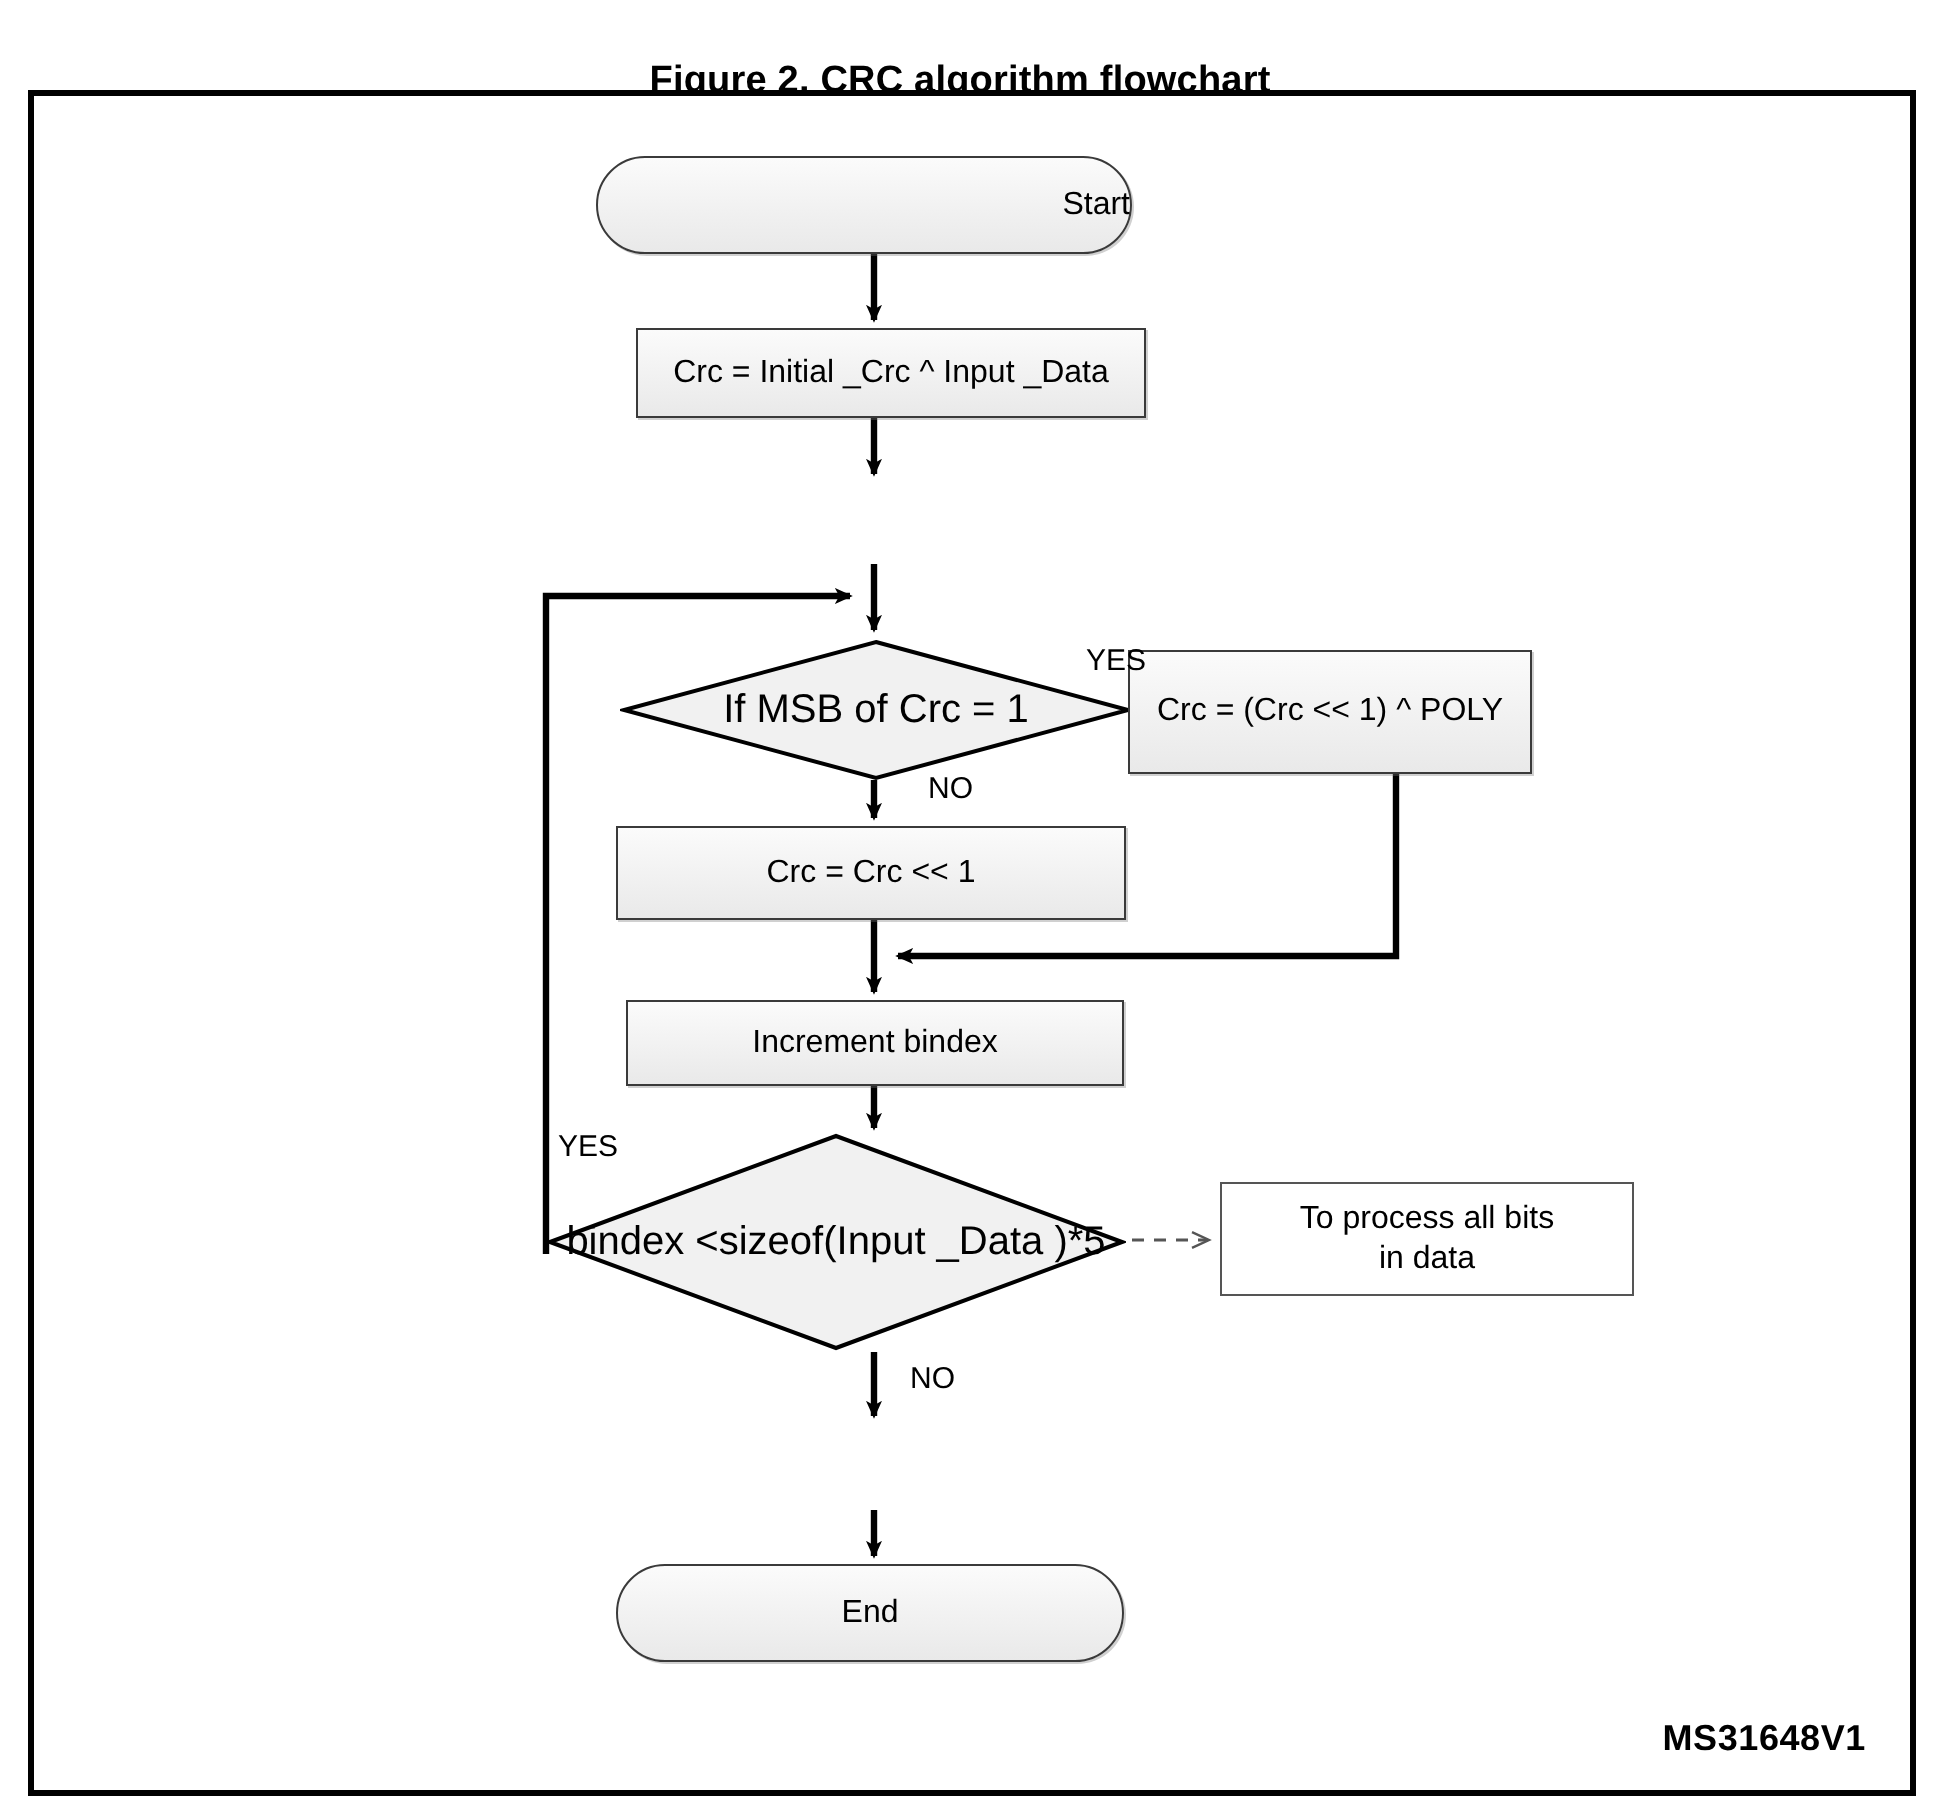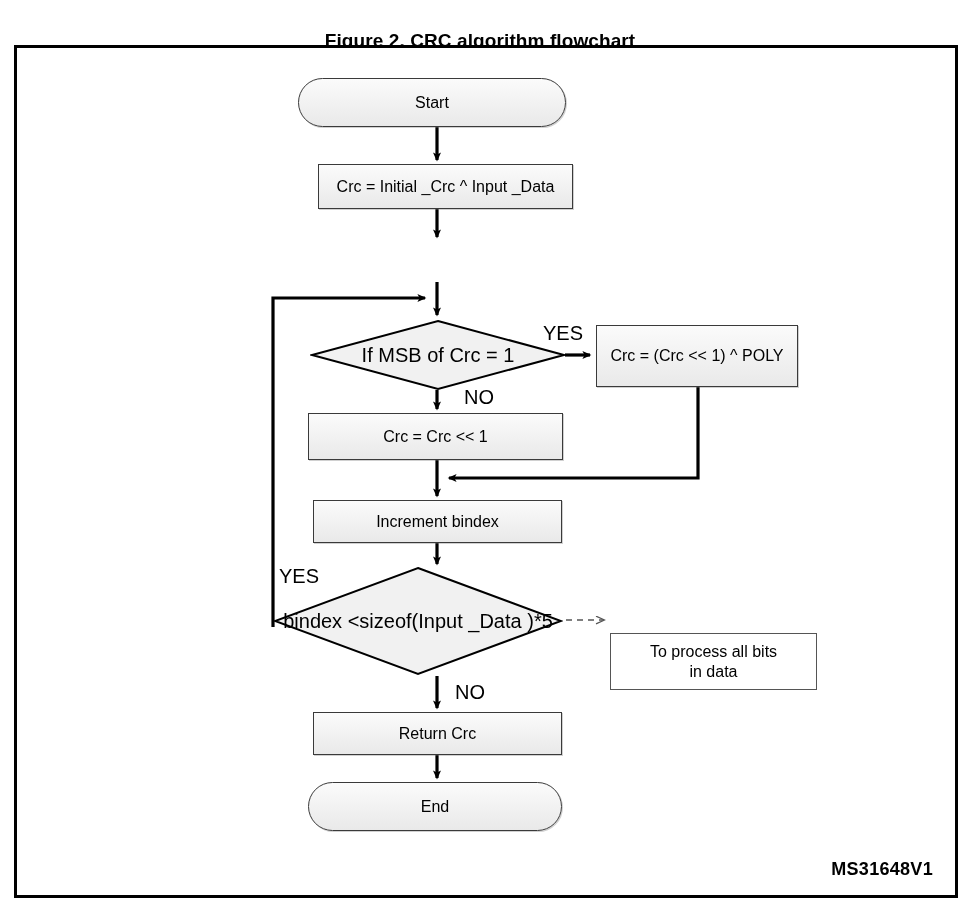--- a/index.html
+++ b/index.html
@@ -89,21 +89,21 @@
     align-items: center;
     justify-content: center;
     text-align: center;
     font-size: 20px;
     color: #000;
     line-height: 1.3;
     white-space: pre-line;
   }
   .edge-label {
     position: absolute;
-    font-size: 20px;
+    font-size: 15px;
     color: #000;
     white-space: nowrap;
   }
   #figure-id {
     position: absolute;
     right: 40px;
     bottom: 28px;
     font-size: 18px;
     font-weight: bold;
     color: #000;
@@ -150,37 +150,37 @@
       <line x1="437" y1="676" x2="437" y2="708" marker-end="url(#arrow-solid)"></line>
 
       <path d="M273,627 L273,298 L425,298" marker-end="url(#arrow-solid)"></path>
 
       <line x1="437" y1="755" x2="437" y2="778" marker-end="url(#arrow-solid)"></line>
     </g>
 
     <line x1="566" y1="620" x2="604" y2="620" stroke="#555" stroke-width="1.6" stroke-dasharray="6 5" fill="none" marker-end="url(#arrow-open)"></line>
   </svg>
 
-  <div class="node terminator" style="left:298px; top:78px; width:268px; height:49px;">
+  <div class="node terminator" style="left:298px; top:78px; width:268px; height:49px;justify-content:flex-end;">
     <span>Start</span>
   </div>
 
   <div class="node" style="left:318px; top:164px; width:255px; height:45px;">
     <span>Crc = Initial _Crc ^ Input _Data</span>
   </div>
 
 
   <div class="diamond-wrap" style="left:310px; top:319px; width:256px; height:72px;">
     <svg width="256" height="72" viewBox="0 0 256 72">
       <polygon points="128,2 254,36 128,70 2,36" fill="#f1f1f1" stroke="#000" stroke-width="2"></polygon>
     </svg>
     <div class="diamond-label">If MSB of Crc = 1</div>
   </div>
 
-  <div class="node" style="left:596px; top:325px; width:202px; height:62px;">
+  <div class="node" style="left:564px; top:325px; width:202px; height:62px;">
     <span>Crc = (Crc &lt;&lt; 1) ^ POLY</span>
   </div>
 
   <div class="node" style="left:308px; top:413px; width:255px; height:47px;">
     <span>Crc = Crc &lt;&lt; 1</span>
   </div>
 
   <div class="node" style="left:313px; top:500px; width:249px; height:43px;">
     <span>Increment bindex</span>
   </div>
@@ -188,28 +188,25 @@
   <div class="diamond-wrap" style="left:273px; top:566px; width:290px; height:110px;">
     <svg width="290" height="110" viewBox="0 0 290 110">
       <polygon points="145,2 288,55 145,108 2,55" fill="#f1f1f1" stroke="#000" stroke-width="2"></polygon>
     </svg>
     <div class="diamond-label" style="flex-direction:row;">
       <span>bindex &lt;</span>
       <span>sizeof(Input _Data )*5</span>
     </div>
   </div>
 
-  <div class="node plain-box" style="left:610px; top:591px; width:207px; height:57px; flex-direction:column;margin-top:42px;">
+  <div class="node plain-box" style="left:610px; top:591px; width:207px; height:57px; flex-direction:column;">
     <span>To process all bits</span>
     <span>in data</span>
   </div>
 
-  <div class="node" style="left:313px; top:712px; width:249px; height:43px;">
-    <span>Return Crc</span>
-  </div>
 
   <div class="node terminator" style="left:308px; top:782px; width:254px; height:49px;">
     <span>End</span>
   </div>
 
   <div class="edge-label" style="left:543px; top:322px;">YES</div>
   <div class="edge-label" style="left:464px; top:386px;">NO</div>
   <div class="edge-label" style="left:279px; top:565px;">YES</div>
   <div class="edge-label" style="left:455px; top:681px;">NO</div>
 

